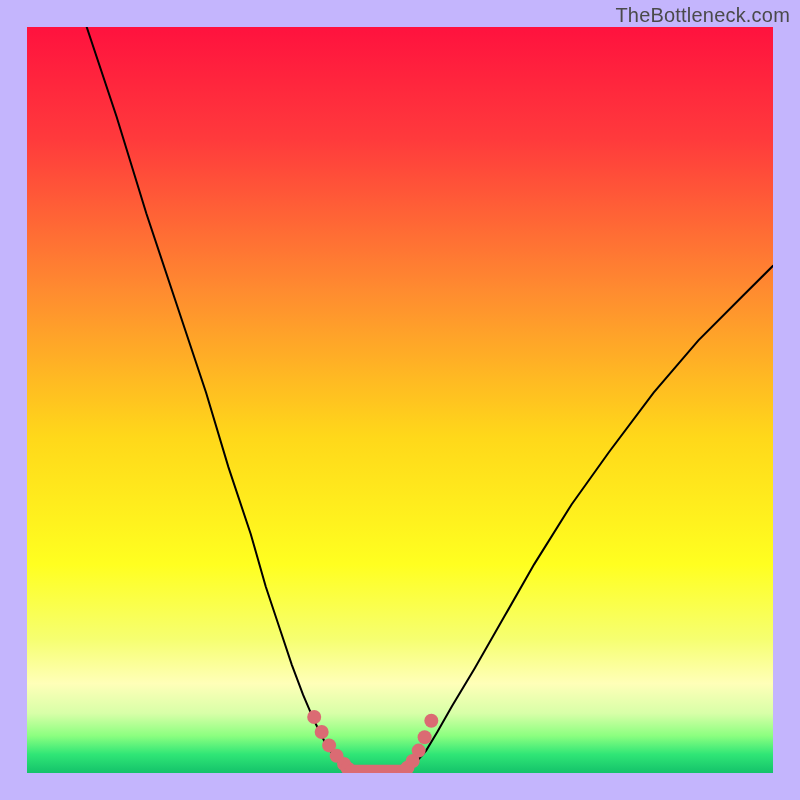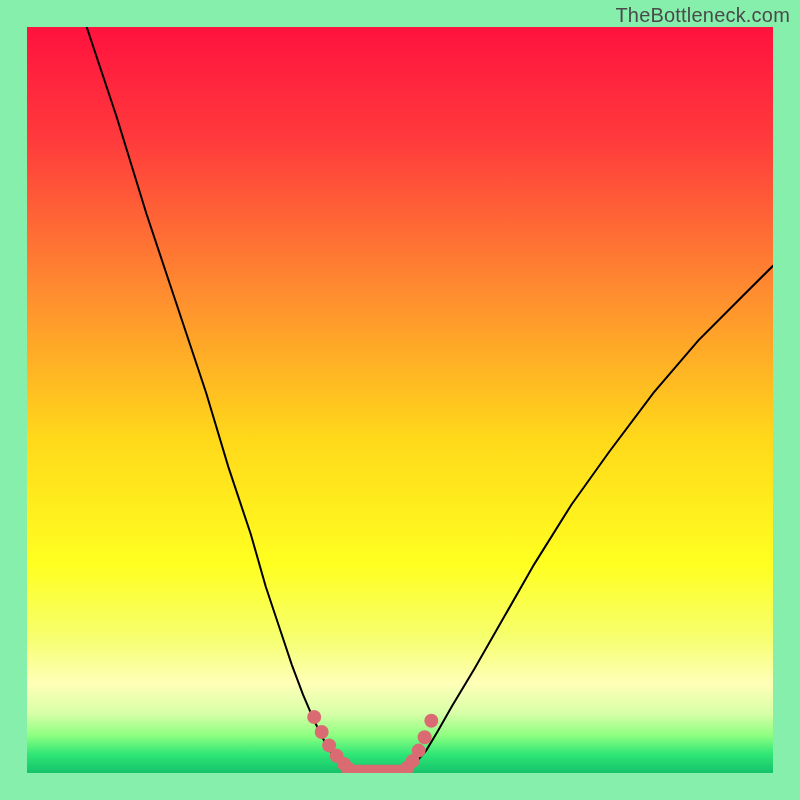--- a/index.html
+++ b/index.html
@@ -7,21 +7,21 @@
     padding: 0;
     width: 800px;
     height: 800px;
     background: #000;
     overflow: hidden;
     font-family: Arial, Helvetica, sans-serif;
   }
   .frame {
     position: absolute;
     inset: 0;
-    background: #86efac;
+    background: #c4b5fd;
   }
   .plot-area {
     position: absolute;
     left: 27px;
     top: 27px;
     width: 746px;
     height: 746px;
     overflow: hidden;
   }
   .gradient {

